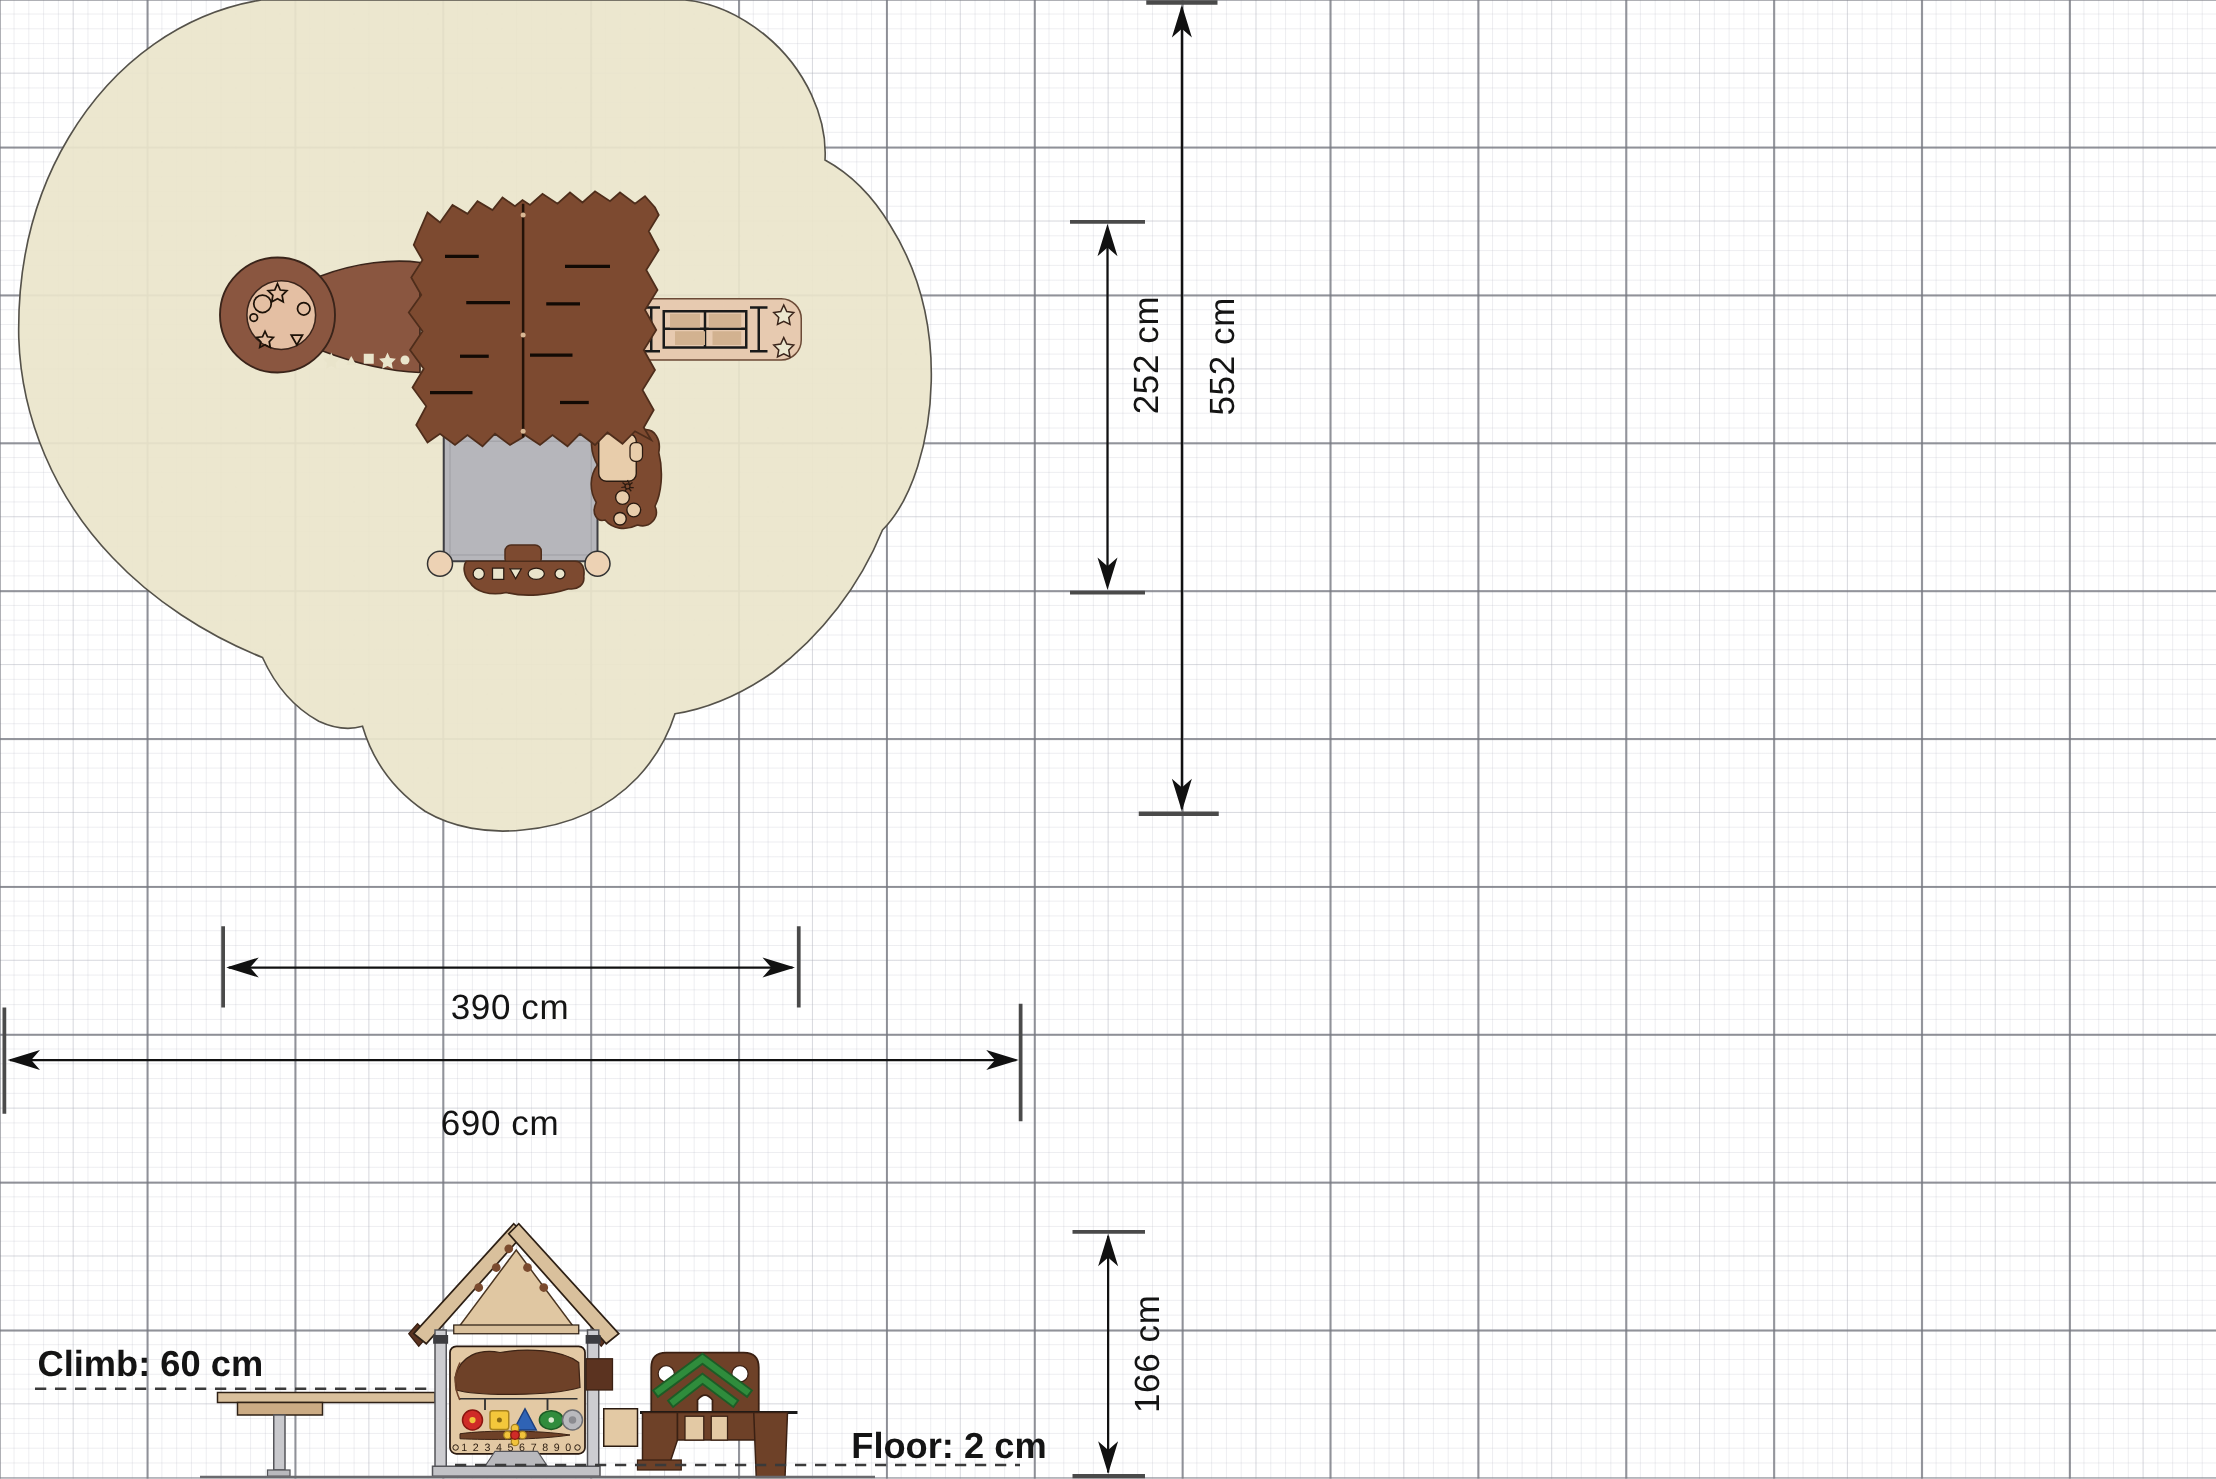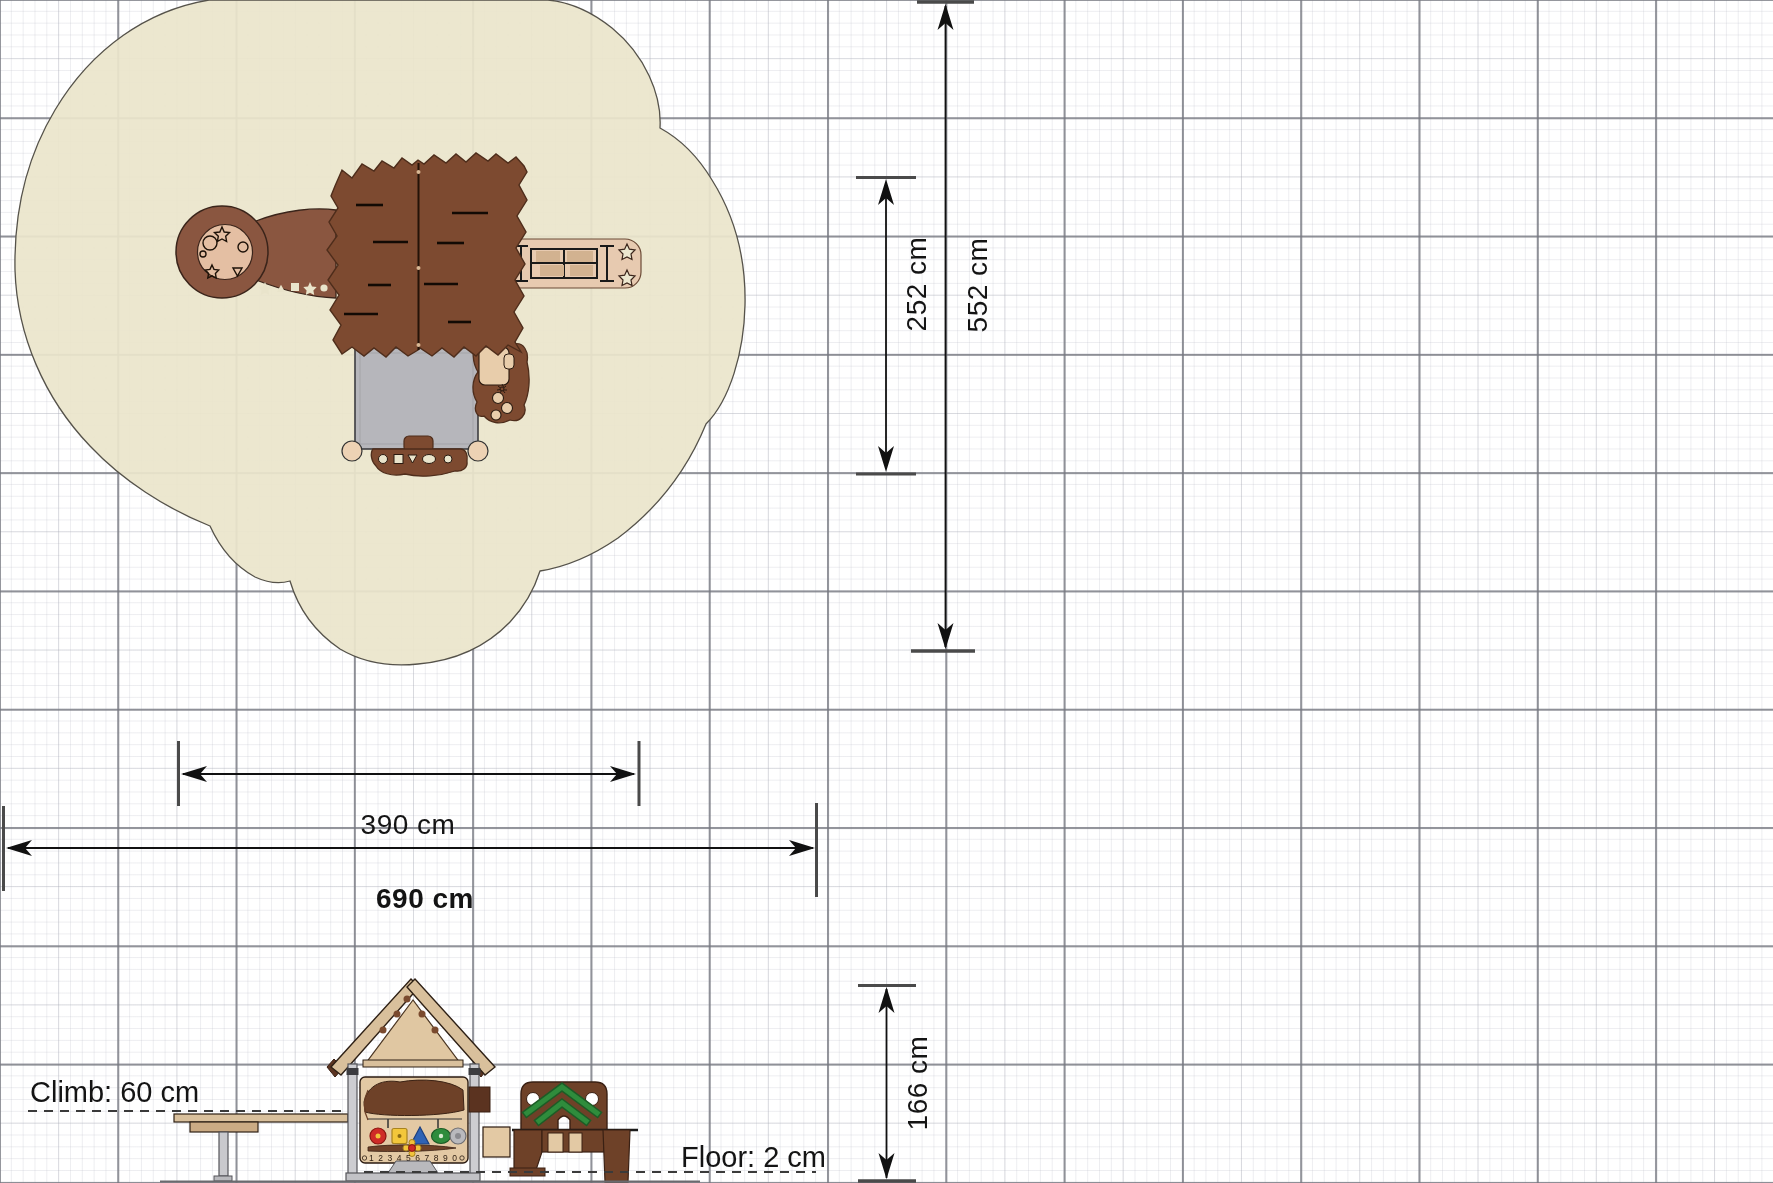--- a/index.html
+++ b/index.html
@@ -9,21 +9,21 @@
       linear-gradient(rgba(118,120,128,0.78) 1.5px, transparent 1.5px),
       linear-gradient(90deg, rgba(168,170,180,0.30) 1px, transparent 1px),
       linear-gradient(rgba(168,170,180,0.30) 1px, transparent 1px),
       linear-gradient(90deg, rgba(186,188,200,0.26) 1px, transparent 1px),
       linear-gradient(rgba(186,188,200,0.26) 1px, transparent 1px);
     background-size:118.3px 118.3px,118.3px 118.3px,59.15px 59.15px,59.15px 59.15px,11.83px 11.83px,11.83px 11.83px;
     background-position:-1px -1px;}
   svg{position:absolute;left:0;top:0;}
   .dimlabel{position:absolute;color:#141414;font-size:28px;letter-spacing:0.5px;text-align:center;white-space:nowrap;}
   .rot{transform:rotate(-90deg);transform-origin:center center;}
-  .sidelabel{position:absolute;color:#141414;font-size:29px;white-space:nowrap;}
+  .sidelabel{position:absolute;color:#141414;font-size:29px;white-space:nowrap;font-weight:bold;}
 </style>
 </head>
 <body>
 
 <div id="stage">
 <svg width="1773" height="1183" viewBox="0 0 1773 1183">
 
   <g>
 
     <path d="M 209,0 C 148,10 92,48 55,110 C 25,160 14,215 15,270
@@ -274,20 +274,20 @@
     <g stroke="#111" stroke-width="1.8">
       <line x1="886.5" y1="989" x2="886.5" y2="1178"></line>
       <line x1="858" y1="985.5" x2="916" y2="985.5" stroke="#4a4a4a" stroke-width="3"></line>
       <line x1="858" y1="1181" x2="916" y2="1181" stroke="#4a4a4a" stroke-width="3.5"></line>
       <polygon points="886.5,987 878.5,1013 886.5,1006 894.5,1013" fill="#111" stroke="none"></polygon>
       <polygon points="886.5,1179 878.5,1153 886.5,1160 894.5,1153" fill="#111" stroke="none"></polygon>
     </g>
   </g>
 </svg>
 
-<div class="dimlabel" style="left:338px;top:790px;width:140px;margin-top:19px;">390 cm</div>
-<div class="dimlabel" style="left:355px;top:883px;width:140px;font-weight:bold;">690 cm</div>
+<div class="dimlabel" style="left:338px;top:790px;width:140px;">390 cm</div>
+<div class="dimlabel" style="left:330px;top:883px;width:140px;">690 cm</div>
 <div class="dimlabel rot" style="left:857px;top:268px;width:120px;">252 cm</div>
 <div class="dimlabel rot" style="left:918px;top:269px;width:120px;">552 cm</div>
 <div class="dimlabel rot" style="left:858px;top:1067px;width:120px;">166 cm</div>
 <div class="sidelabel" style="left:30px;top:1076px;">Climb: 60 cm</div>
 <div class="sidelabel" style="left:681px;top:1141px;">Floor: 2 cm</div>
 </div>
 
 </body></html>

